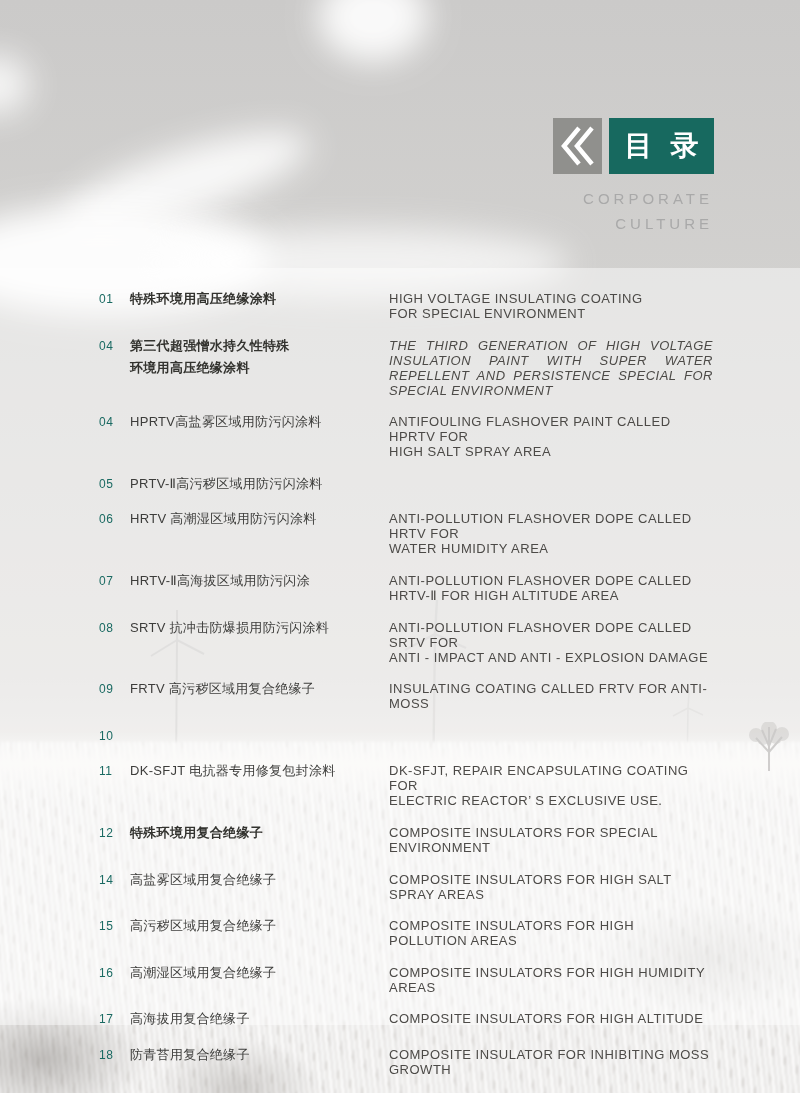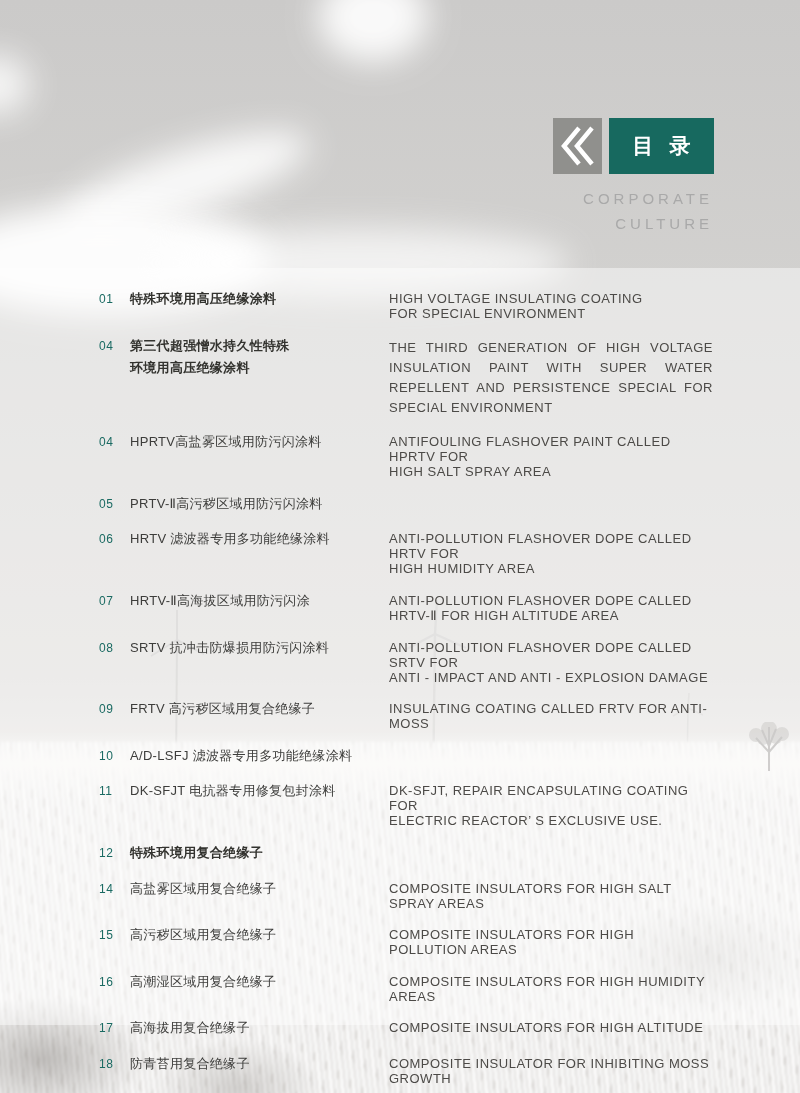--- a/index.html
+++ b/index.html
@@ -42,21 +42,21 @@
   
   .back-box{
     position:absolute;left:553px;top:118px;width:49px;height:56px;
     background:#90908d;display:flex;align-items:center;justify-content:center;
   }
   .title-box{
     position:absolute;left:609px;top:118px;width:105px;height:56px;
     background:var(--accent,#17695f);display:flex;align-items:center;justify-content:center;
   }
   .title-box span{
-    color:#ffffff;font-size:21px;font-weight:bold;letter-spacing:5px;margin-left:5px;
+    color:#ffffff;font-size:28px;font-weight:bold;letter-spacing:5px;margin-left:5px;
   }
   .subtitle{
     position:absolute;right:87px;top:186px;text-align:right;
     color:#a9a9a9;font-size:15px;letter-spacing:4px;line-height:25px;font-weight:normal;
   }
   
   .toc{
     position:absolute;left:99px;top:288px;width:614px;
     display:flex;flex-direction:column;gap:13.6px;
   }
@@ -66,21 +66,21 @@
   }
   .zh{
     font-size:13px;line-height:22px;color:#3d3d3b;letter-spacing:.3px;
     white-space:pre-line;padding-right:10px;
   }
   .row.bold .zh{font-weight:bold;color:#33332f;}
   .en{
     font-size:13px;line-height:15px;color:#4c4a47;letter-spacing:.5px;
     white-space:pre-line;padding-top:3px;
   }
-  .en.justify{white-space:normal;text-align:justify;line-height:20px;}
+  .en.justify{white-space:normal;text-align:justify;line-height:15px;font-style:italic;}
 </style>
 </head>
 <body>
 
 <div class="page">
 
   <div class="bg">
     <div class="cloud c1"></div>
     <div class="cloud c2"></div>
     <div class="cloud c3"></div>
@@ -180,23 +180,23 @@
 HIGH SALT SPRAY AREA</span>
     </div>
 
     <div class="row">
       <span class="num">05</span>
       <span class="zh">PRTV-Ⅱ高污秽区域用防污闪涂料</span>
     </div>
 
     <div class="row">
       <span class="num">06</span>
-      <span class="zh">HRTV 滤波器专用多功能绝缘涂料</span>
+      <span class="zh">HRTV 高潮湿区域用防污闪涂料</span>
       <span class="en">ANTI-POLLUTION FLASHOVER DOPE CALLED HRTV FOR
-HIGH HUMIDITY AREA</span>
+WATER HUMIDITY AREA</span>
     </div>
 
     <div class="row">
       <span class="num">07</span>
       <span class="zh">HRTV-Ⅱ高海拔区域用防污闪涂</span>
       <span class="en">ANTI-POLLUTION FLASHOVER DOPE CALLED
 HRTV-Ⅱ FOR HIGH ALTITUDE AREA</span>
     </div>
 
     <div class="row">
@@ -207,33 +207,34 @@
     </div>
 
     <div class="row">
       <span class="num">09</span>
       <span class="zh">FRTV 高污秽区域用复合绝缘子</span>
       <span class="en">INSULATING COATING CALLED FRTV FOR ANTI-MOSS</span>
     </div>
 
     <div class="row">
       <span class="num">10</span>
-      <span class="zh">A/D-LSFJ 滤波器专用多功能绝缘涂料</span>
     </div>
 
     <div class="row">
       <span class="num">11</span>
       <span class="zh">DK-SFJT 电抗器专用修复包封涂料</span>
       <span class="en">DK-SFJT, REPAIR ENCAPSULATING COATING FOR
 ELECTRIC REACTOR’ S EXCLUSIVE USE.</span>
     </div>
 
     <div class="row bold">
       <span class="num">12</span>
       <span class="zh">特殊环境用复合绝缘子</span>
+      <span class="en">COMPOSITE INSULATORS FOR SPECIAL
+ENVIRONMENT</span>
     </div>
 
     <div class="row">
       <span class="num">14</span>
       <span class="zh">高盐雾区域用复合绝缘子</span>
       <span class="en">COMPOSITE INSULATORS FOR HIGH SALT SPRAY AREAS</span>
     </div>
 
     <div class="row">
       <span class="num">15</span>

